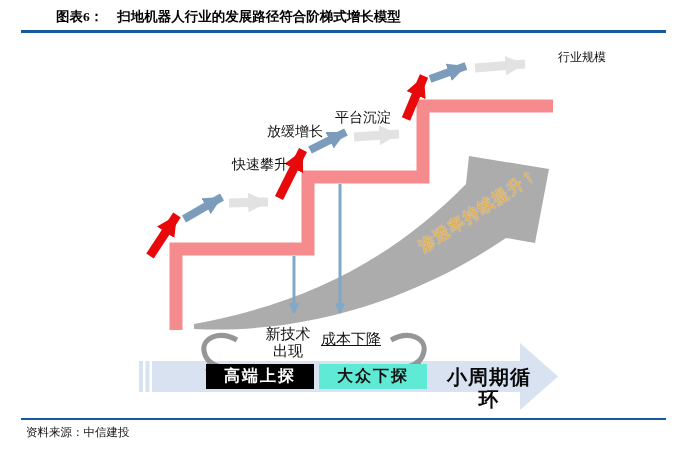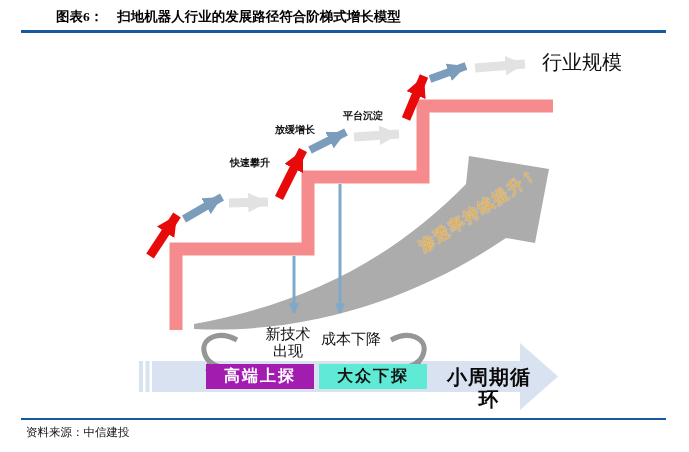--- a/index.html
+++ b/index.html
@@ -41,22 +41,22 @@
     color: #111111;
   }
   svg.layer { position: absolute; left: 0; top: 0; }
   .dlabel {
     position: absolute;
     font-family: "DejaVu Serif", "Liberation Serif", serif;
     color: #111111;
     text-align: center;
     line-height: 1.12;
   }
-  .lab-stage { font-size: 10px; font-weight: 700; }
-  .lab-outcome { font-size: 20px; font-weight: 500; line-height: 1.15; }
+  .lab-stage { font-size: 14px; font-weight: 400; }
+  .lab-outcome { font-size: 12px; font-weight: 500; line-height: 1.15; }
   .lab-driver { font-size: 15px; }
   .lab-gold {
     font-size: 16px;
     font-weight: bold;
     color: #DCAF5F;
     letter-spacing: 1.5px;
     text-shadow: 0 0 1px rgba(255,255,255,.8);
     transform: rotate(-33deg);
     white-space: nowrap;
   }
@@ -72,21 +72,21 @@
     width: 108px;
     height: 25px;
     display: flex;
     align-items: center;
     justify-content: center;
     font-family: "DejaVu Serif", "Liberation Serif", serif;
     font-size: 16px;
     font-weight: bold;
     letter-spacing: 2px;
   }
-  .pill-high { left: 206px; background: #a21caf; color: #ffffff; }
+  .pill-high { left: 206px; background: #000000; color: #ffffff; }
   .pill-mass { left: 319px; background: #5eead4; color: #141414; }
 </style>
 </head>
 <body>
 
 <div class="canvas">
 
   <div class="title-row">
     <span class="figure-label">图表6：</span><span>扫地机器人行业的发展路径符合阶梯式增长模型</span>
   </div>
@@ -132,35 +132,35 @@
 
     <rect x="139" y="361" width="4" height="31" fill="#D9E2F1"></rect>
     <rect x="145.5" y="361" width="4" height="31" fill="#D9E2F1"></rect>
     <rect x="152" y="361" width="368" height="31" fill="#D9E2F1"></rect>
     <polygon points="520,343 558,376.5 520,410" fill="#D9E2F1"></polygon>
 
     <path d="M237 340 C219 330 202 338 204 351 C205.5 360 212 365 219 366.5" fill="none" stroke="#969696" stroke-width="5" marker-end="url(#head-loop)"></path>
     <path d="M391 340 C409 330 426 338 424 351 C422.5 360 416 365 409 366.5" fill="none" stroke="#969696" stroke-width="5" marker-end="url(#head-loop)"></path>
   </svg>
 
-  <div class="dlabel lab-stage abs" style="left:218px; top:157px; width:64px;">快速攀升</div>
+  <div class="dlabel lab-stage abs" style="left:228px; top:157px; width:64px;">快速攀升</div>
   <div class="dlabel lab-stage abs" style="left:263px; top:124px; width:64px;">放缓增长</div>
   <div class="dlabel lab-stage abs" style="left:331px; top:110px; width:64px;">平台沉淀</div>
 
   <div class="dlabel lab-outcome abs" style="left:528px; top:51px; width:108px;">
     <div>行业规模</div>
   </div>
 
   <div class="dlabel lab-gold abs" style="left:398px; top:202px; width:160px;">渗透率持续提升↑</div>
 
   <div class="dlabel lab-driver abs" style="left:257px; top:326px; width:62px;">
     <div>新技术</div>
     <div>出现</div>
   </div>
-  <div class="dlabel lab-driver abs" style="left:321px; top:331px; width:60px;">成本下降</div>
+  <div class="dlabel lab-driver abs" style="left:321px; top:331px; width:60px;text-decoration:underline;">成本下降</div>
 
   <div class="pill pill-high">高端上探</div>
   <div class="pill pill-mass">大众下探</div>
   <div class="dlabel lab-loop abs" style="left:438px; top:366px; width:102px;">小周期循环</div>
 
   <div class="rule bottom-rule"></div>
   <div class="source-line">资料来源：中信建投</div>
 
 </div>
 

